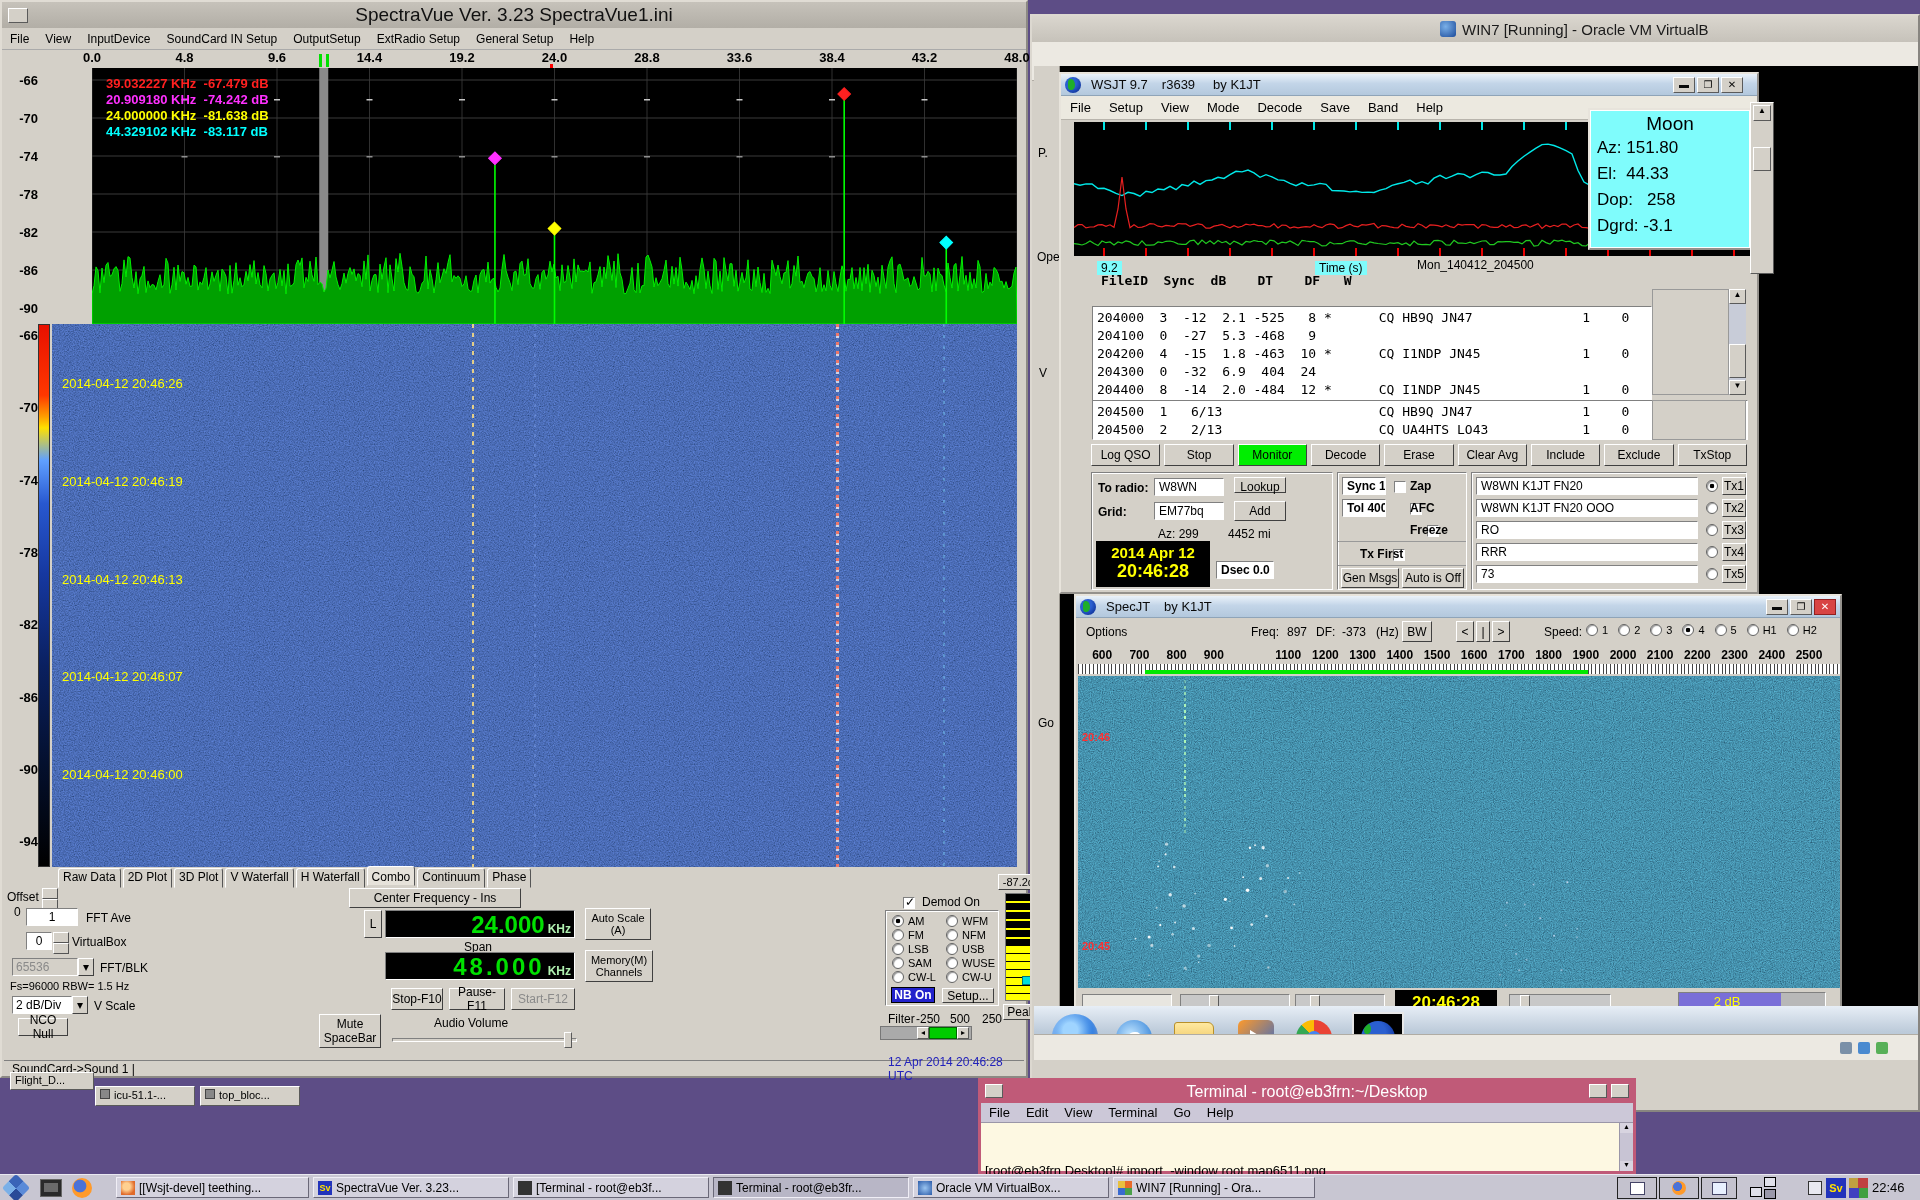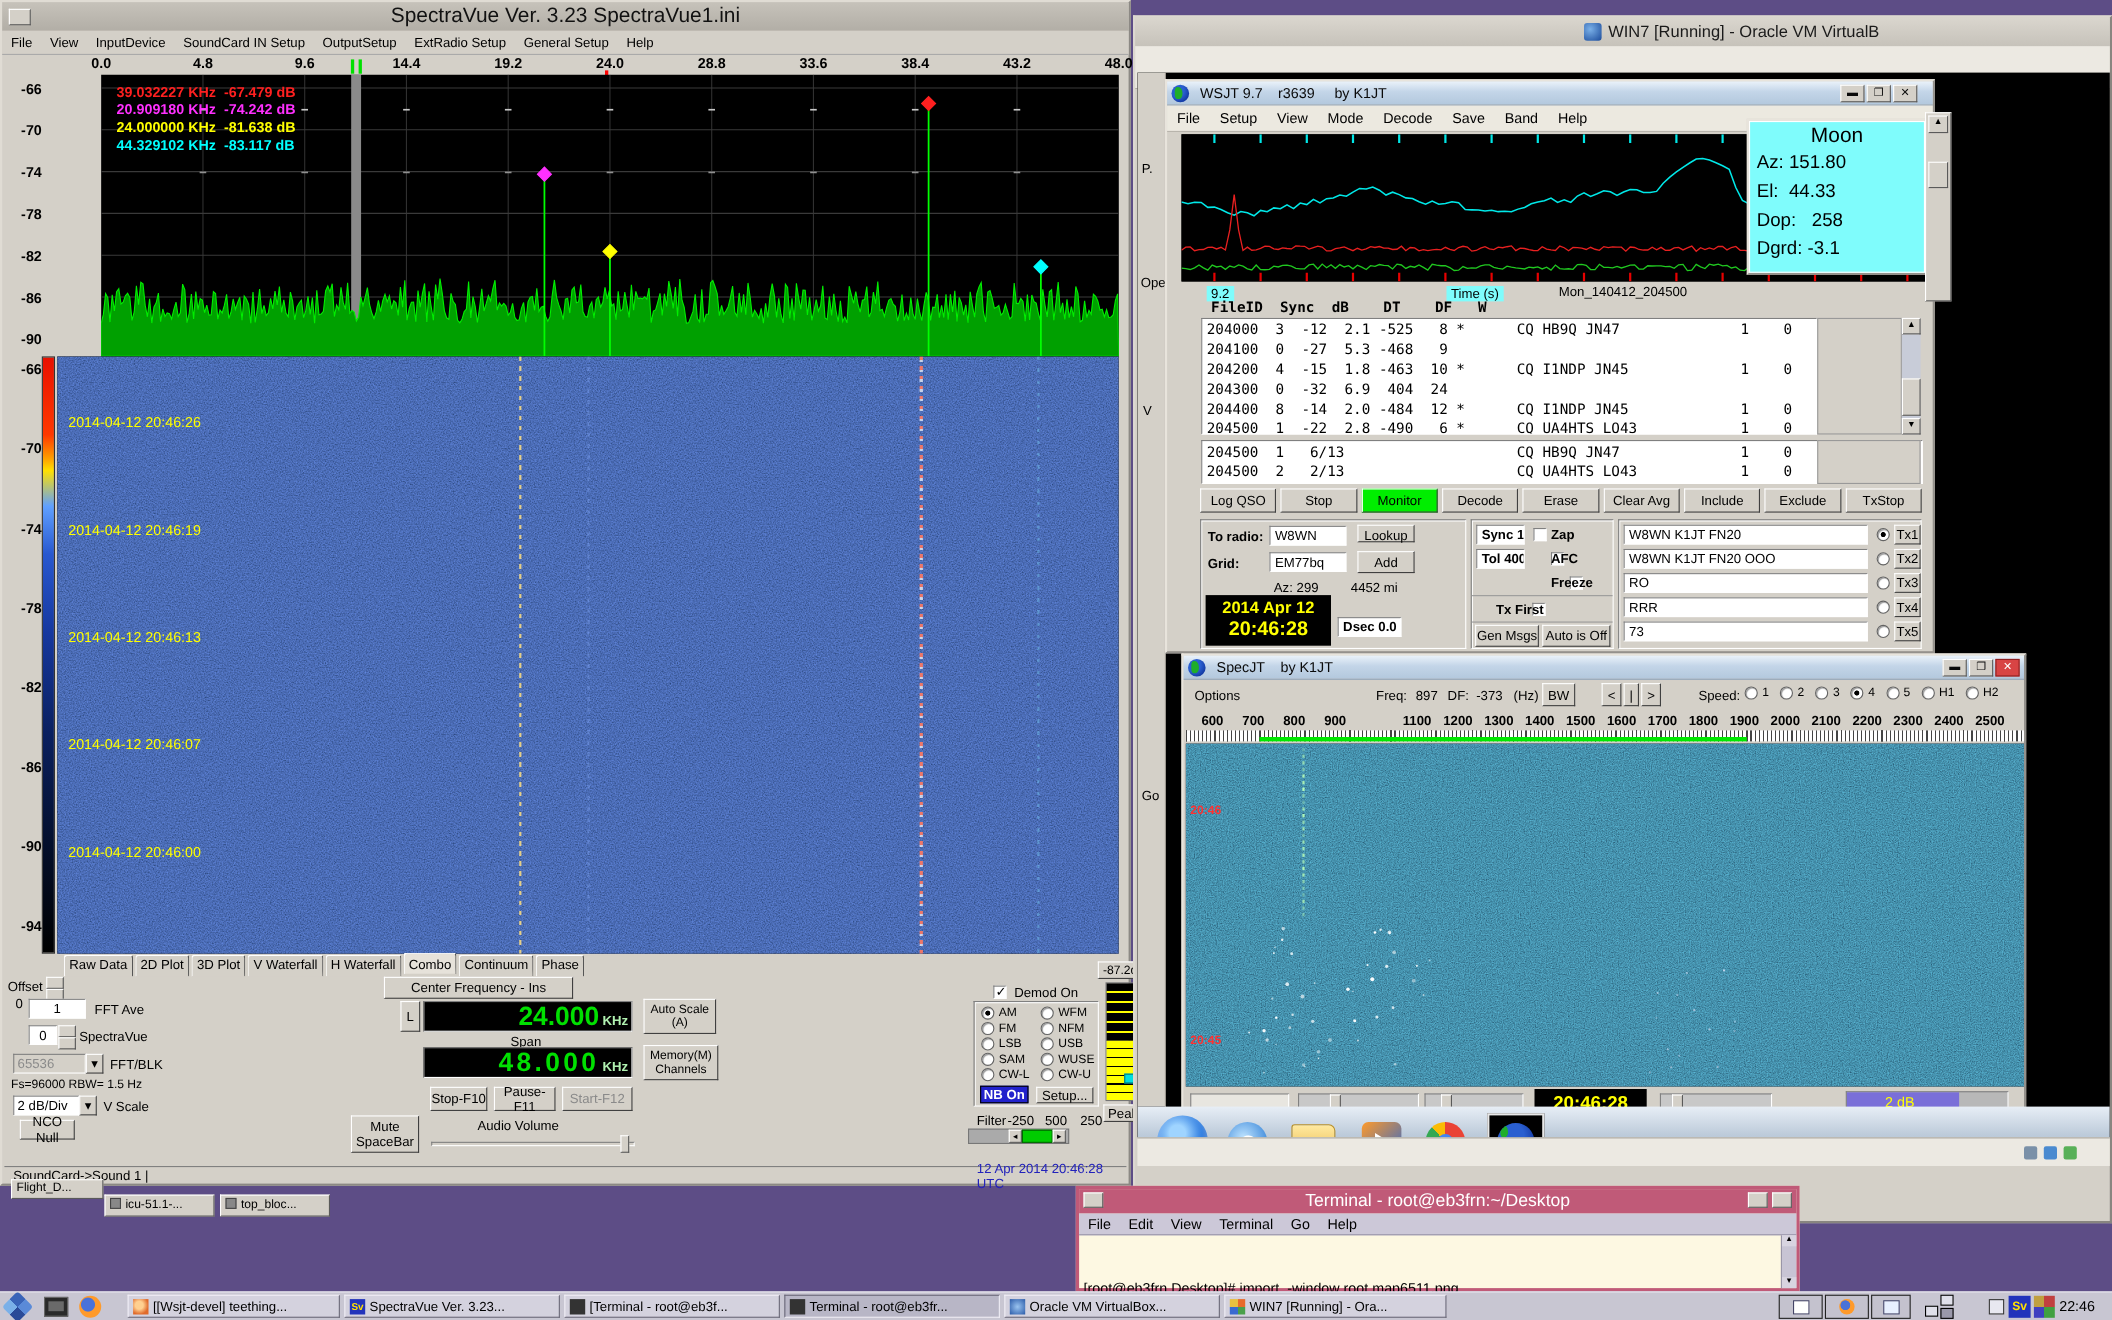--- a/index.html
+++ b/index.html
@@ -237,21 +237,21 @@
     <div class="abs" style="left:0;top:886px;width:1028px;height:172px">
       <span class="abs ctl-lbl" style="left:5px;top:2px">Offset</span>
       <span class="abs spin" style="left:40px;top:0"></span>
       <span class="abs ctl-lbl" style="left:12px;top:17px">0</span>
 
       <div class="abs fld" style="left:24px;top:20px;width:52px;height:18px;justify-content:center">1</div>
       <span class="abs ctl-lbl" style="left:84px;top:23px">FFT Ave</span>
 
       <div class="abs fld" style="left:24px;top:44px;width:26px;height:18px;justify-content:center">0</div>
       <span class="abs spin" style="left:51px;top:44px"></span>
-      <span class="abs ctl-lbl" style="left:70px;top:47px">SpectraVue</span>
+      <span class="abs ctl-lbl" style="left:70px;top:47px">VirtualBox</span>
 
       <div class="abs fld" style="left:10px;top:70px;width:66px;height:18px;color:#8a8a8a;background:#d4d0c8">65536</div>
       <div class="abs btn" style="left:76px;top:70px;width:16px;height:18px">▾</div>
       <span class="abs ctl-lbl" style="left:98px;top:73px">FFT/BLK</span>
 
       <span class="abs ctl-lbl" style="left:8px;top:92px;font-size:11px">Fs=96000 RBW= 1.5 Hz</span>
 
       <div class="abs fld" style="left:10px;top:108px;width:60px;height:18px">2 dB/Div</div>
       <div class="abs btn" style="left:70px;top:108px;width:16px;height:18px">▾</div>
       <span class="abs ctl-lbl" style="left:92px;top:111px">V Scale</span>
@@ -418,21 +418,21 @@
               <polyline points="0,61.7 6,63.2 12,61.9 18,62.0 24,66.5 30,66.3 36,68.5 42,71.4 48,73.6 54,70.3 60,71.5 66,74.2 72,69.3 78,70.5 84,67.0 90,67.7 96,64.3 102,67.7 108,62.6 114,64.0 120,59.2 126,62.4 132,58.6 138,58.0 144,55.3 150,56.4 156,52.6 162,49.3 168,49.9 174,48.1 180,50.9 186,55.3 192,52.7 198,54.9 204,57.9 210,58.4 216,61.4 222,63.7 228,60.8 234,63.6 240,62.9 246,61.4 252,62.3 258,68.5 264,68.8 270,69.0 276,69.9 282,69.2 288,70.4 294,70.1 300,70.5 306,68.1 312,66.6 318,63.3 324,61.7 330,60.4 336,58.1 342,62.0 348,59.7 354,62.0 360,56.2 366,53.3 372,56.6 378,54.2 384,51.5 390,52.4 396,55.6 402,52.6 408,50.2 414,50.5 420,53.0 426,53.0 432,52.0 438,44.6 444,39.0 450,34.3 456,30.1 462,26.2 468,22.6 474,22.1 480,23.5 486,25.9 492,28.7 498,31.9 504,48.5 510,60.1 516,63.3 522,63.5 528,62.8 534,67.3 540,67.8 546,64.3 552,62.6 558,65.5 564,62.7 570,64.2 576,63.5 582,61.7 588,59.3 594,56.7 600,58.2 606,52.9 612,53.8 618,54.5 624,56.0 630,53.5 636,56.4 642,53.3 648,53.8 654,53.8 660,52.8 666,56.6 672,58.6 678,57.1" fill="none" stroke="#00e8e8" stroke-width="1.4"></polyline>
               <polyline points="0,105.5 4,102.7 8,102.5 12,105.9 16,105.0 20,104.8 24,102.9 28,102.6 32,104.3 36,102.8 40,105.3 44,87.0 48,55.0 52,87.0 56,105.7 60,102.7 64,105.5 68,105.1 72,103.8 76,101.7 80,102.0 84,104.2 88,104.8 92,103.4 96,103.9 100,104.3 104,101.5 108,101.8 112,101.9 116,104.4 120,103.1 124,101.8 128,102.6 132,106.1 136,106.1 140,104.1 144,103.4 148,102.4 152,104.3 156,105.9 160,103.7 164,105.3 168,104.3 172,102.2 176,103.0 180,102.1 184,103.6 188,103.5 192,104.8 196,104.6 200,101.8 204,105.9 208,103.0 212,103.3 216,106.0 220,104.9 224,105.8 228,105.2 232,104.7 236,105.2 240,102.8 244,104.7 248,105.7 252,103.0 256,101.9 260,102.6 264,106.3 268,105.7 272,103.6 276,102.2 280,104.2 284,104.9 288,102.7 292,103.2 296,102.3 300,101.5 304,105.9 308,103.6 312,103.9 316,104.9 320,105.7 324,105.8 328,102.3 332,104.4 336,105.1 340,105.7 344,101.7 348,103.2 352,105.9 356,102.9 360,103.1 364,103.6 368,104.8 372,102.8 376,104.6 380,105.6 384,102.2 388,103.1 392,102.5 396,102.7 400,102.7 404,106.3 408,102.6 412,103.0 416,104.8 420,105.3 424,105.3 428,102.8 432,105.1 436,102.9 440,105.6 444,105.5 448,103.4 452,102.9 456,105.2 460,103.4 464,101.7 468,106.4 472,103.2 476,104.9 480,103.3 484,104.6 488,102.1 492,102.0 496,105.2 500,103.0 504,102.0 508,105.5 512,105.6 516,106.3 520,102.0 524,106.0 528,103.4 532,106.2 536,103.3 540,103.9 544,105.2 548,103.2 552,106.2 556,101.8 560,105.1 564,101.9 568,103.7 572,105.1 576,102.1 580,106.2 584,102.0 588,105.2 592,103.8 596,102.6 600,106.0 604,105.9 608,104.5 612,103.7 616,102.8 620,102.9 624,105.0 628,105.3 632,102.2 636,106.5 640,104.5 644,101.5 648,104.0 652,103.1 656,104.9 660,104.2 664,101.9 668,101.5 672,105.2 676,105.5" fill="none" stroke="#e82020" stroke-width="1.2"></polyline>
               <polyline points="0,121.7 4,122.2 8,123.0 12,121.5 16,118.9 20,121.5 24,123.6 28,119.0 32,120.7 36,120.0 40,122.9 44,119.9 48,121.0 52,118.8 56,119.9 60,122.4 64,123.4 68,118.9 72,123.1 76,123.2 80,122.9 84,120.0 88,120.7 92,119.3 96,119.0 100,120.0 104,121.9 108,122.4 112,122.3 116,118.8 120,118.2 124,122.5 128,118.1 132,121.4 136,118.7 140,121.9 144,118.5 148,120.7 152,119.5 156,122.4 160,119.1 164,120.9 168,123.0 172,119.5 176,120.1 180,118.5 184,119.3 188,119.5 192,122.5 196,118.1 200,118.9 204,122.0 208,120.1 212,120.9 216,118.9 220,121.1 224,123.5 228,118.3 232,119.0 236,119.6 240,119.5 244,121.2 248,123.9 252,123.6 256,120.3 260,122.0 264,121.5 268,121.7 272,119.7 276,118.8 280,118.8 284,121.1 288,121.9 292,122.6 296,120.0 300,120.9 304,121.5 308,122.0 312,122.5 316,120.8 320,121.4 324,120.6 328,122.5 332,120.9 336,123.6 340,119.0 344,122.2 348,122.6 352,122.3 356,122.8 360,118.6 364,118.3 368,119.2 372,123.0 376,123.1 380,118.3 384,121.1 388,121.1 392,121.5 396,120.2 400,121.6 404,120.3 408,119.0 412,118.8 416,122.6 420,122.6 424,119.6 428,119.8 432,119.7 436,119.7 440,120.4 444,120.1 448,121.9 452,118.7 456,118.3 460,124.0 464,123.5 468,118.3 472,120.6 476,122.1 480,118.2 484,119.1 488,118.1 492,119.7 496,119.2 500,121.6 504,120.7 508,123.6 512,124.0 516,120.9 520,120.8 524,119.2 528,118.6 532,123.3 536,118.4 540,122.3 544,121.1 548,118.1 552,119.5 556,121.9 560,121.9 564,123.0 568,123.3 572,120.4 576,119.7 580,121.0 584,122.8 588,118.9 592,123.6 596,120.3 600,123.5 604,121.0 608,121.9 612,122.9 616,118.3 620,121.7 624,118.2 628,123.8 632,123.2 636,119.3 640,120.5 644,119.6 648,118.5 652,120.6 656,119.2 660,120.2 664,122.8 668,118.1 672,122.7 676,119.7" fill="none" stroke="#20c820" stroke-width="1.2"></polyline>
             </svg>
         </div>
         <div class="abs" style="left:36px;top:184px"><span class="cyl">9.2</span></div>
         <div class="abs" style="left:254px;top:184px"><span class="cyl">Time (s)</span></div>
         <div class="abs" style="left:356px;top:184px;font-size:12px">Mon_140412_204500</div>
         <div class="abs mono" style="left:40px;top:199px;font-size:13px;font-weight:bold;white-space:pre">FileID  Sync  dB    DT    DF   W</div>
 
-        <div class="abs sun drow" style="left:31px;top:215px;width:560px;height:106px;background:#fff;padding:2px 4px;overflow:hidden">
+        <div class="abs sun drow" style="left:31px;top:232px;width:560px;height:106px;background:#fff;padding:2px 4px;overflow:hidden">
             <div>204000  3  -12  2.1 -525   8 *      CQ HB9Q JN47              1    0</div>
             <div>204100  0  -27  5.3 -468   9</div>
             <div>204200  4  -15  1.8 -463  10 *      CQ I1NDP JN45             1    0</div>
             <div>204300  0  -32  6.9  404  24</div>
             <div>204400  8  -14  2.0 -484  12 *      CQ I1NDP JN45             1    0</div>
             <div>204500  1  -22  2.8 -490   6 *      CQ UA4HTS LO43            1    0</div>
           </div>
         <div class="abs" style="left:591px;top:215px;width:77px;height:106px;background:#d4d0c8;border:1px solid #999"></div>
         <div class="abs" style="left:668px;top:215px;width:17px;height:106px;background:#c8ccd8">
           <div class="ras" style="height:15px;text-align:center;font-size:8px">▲</div>

